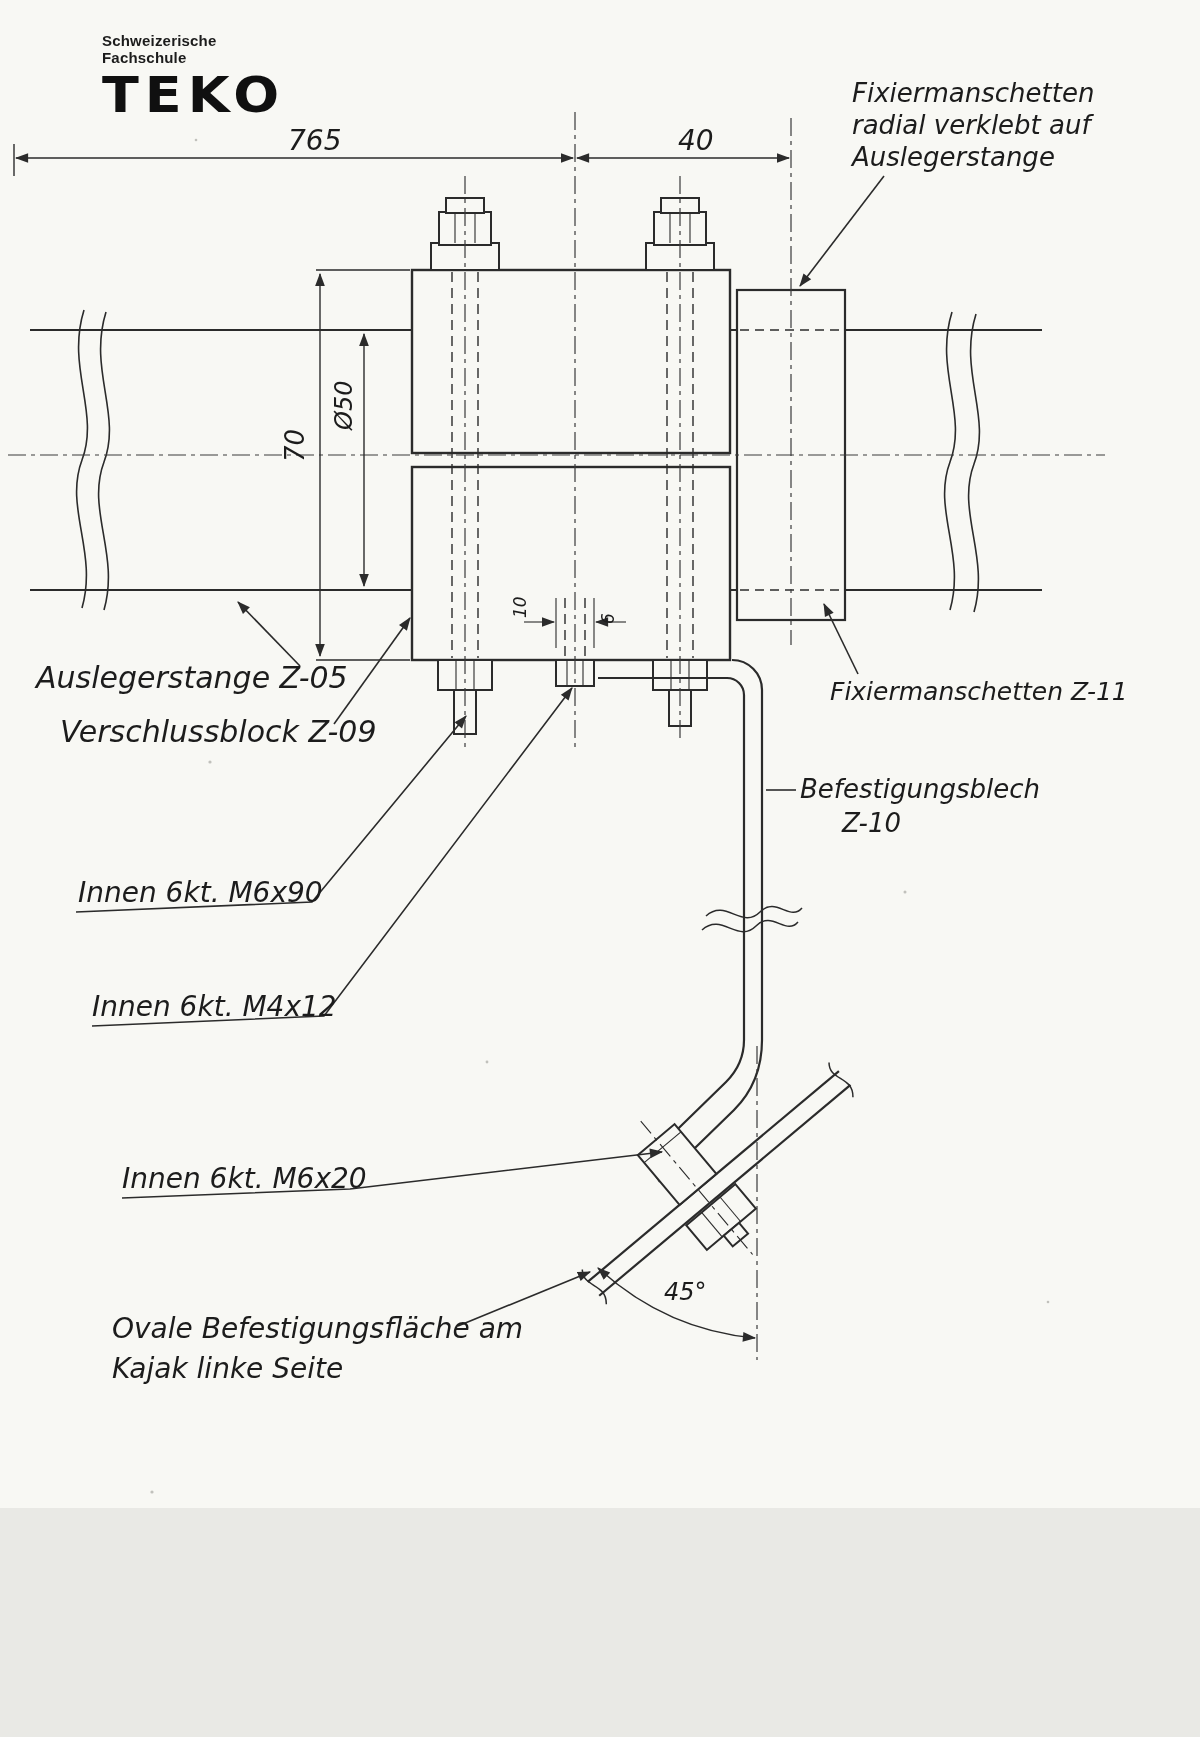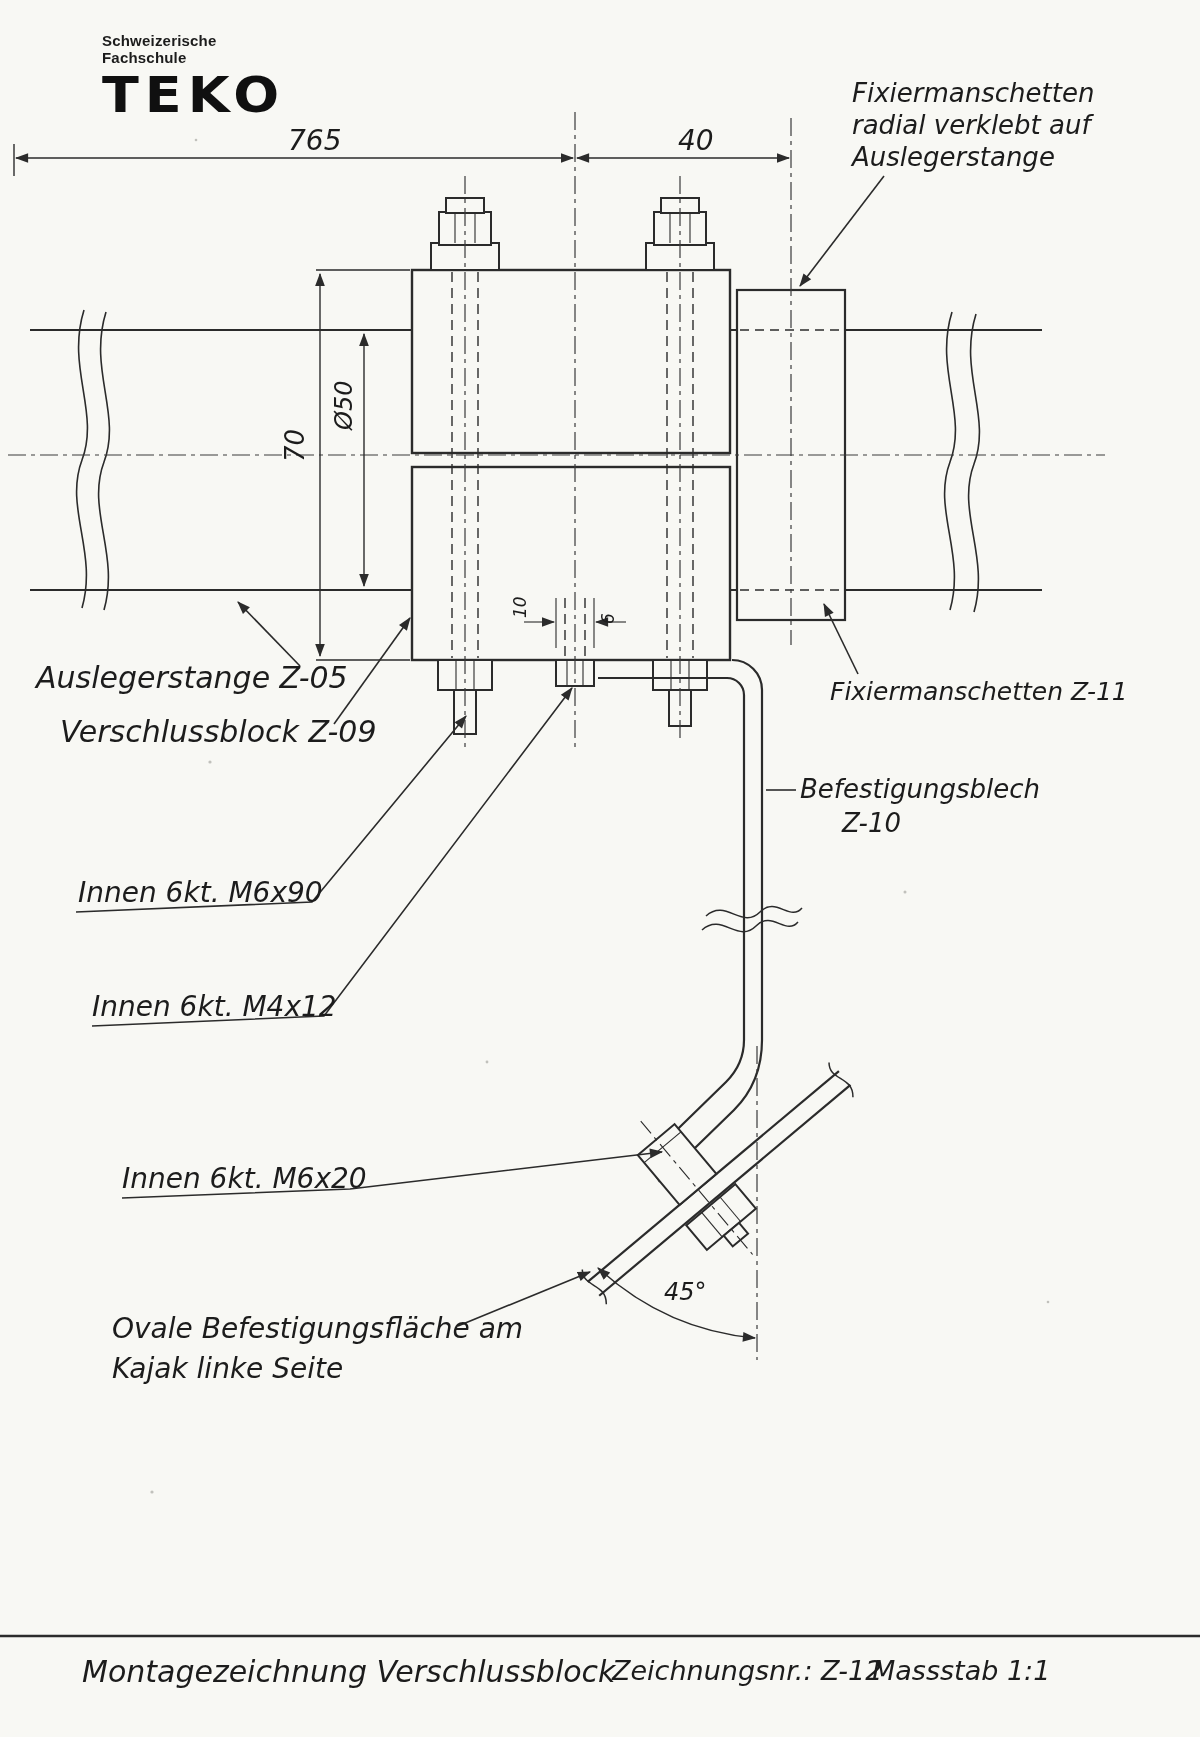--- a/index.html
+++ b/index.html
@@ -1,16 +1,16 @@
 <!DOCTYPE html>
 <html><head>
 <meta charset="utf-8">
 <style>
   html,body{margin:0;padding:0;background:#e9e9e5;}
-  .page{position:relative;width:1200px;height:1737px;background:#f8f8f4;overflow:hidden;
+  .page{position:relative;width:1200px;height:1508px;background:#f8f8f4;overflow:hidden;
         font-family:"DejaVu Sans",sans-serif;}
   .hdr{position:absolute;left:102px;top:32px;z-index:2;}
   .org{font-family:"Liberation Sans",sans-serif;font-weight:700;font-size:15px;
        color:#1c1c1c;line-height:1.15;letter-spacing:.2px;}
   .logo{font-family:"DejaVu Sans",sans-serif;font-weight:700;font-size:54px;color:#101010;
         letter-spacing:6px;line-height:1;margin-top:4px;transform:scaleY(.92);transform-origin:left top;}
   svg{position:absolute;left:0;top:0;}
   .hand{font-family:"DejaVu Sans",sans-serif;font-style:italic;fill:#1c1c1c;}
   .ink{stroke:#2b2b2b;}
 </style>

